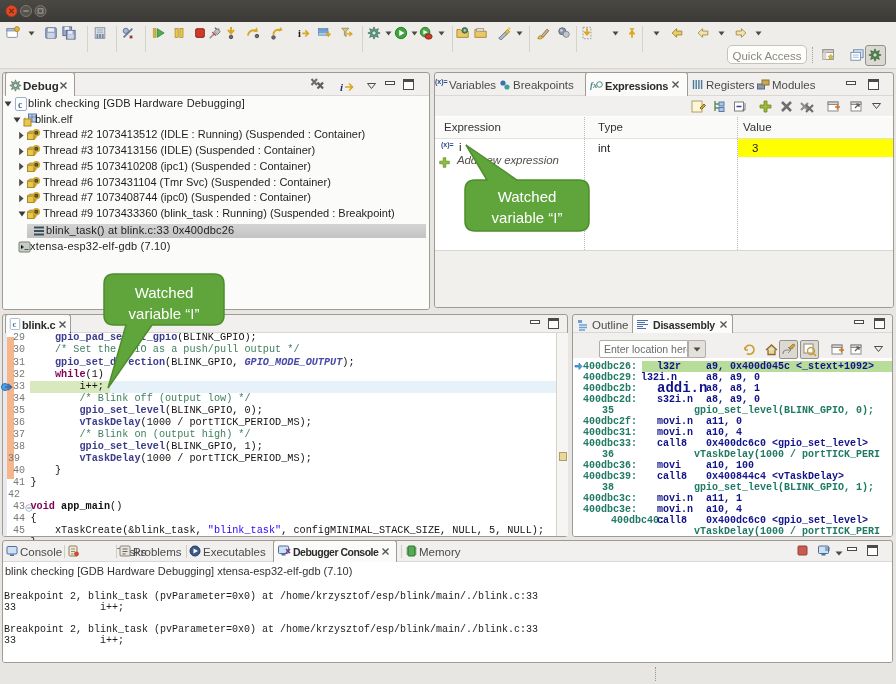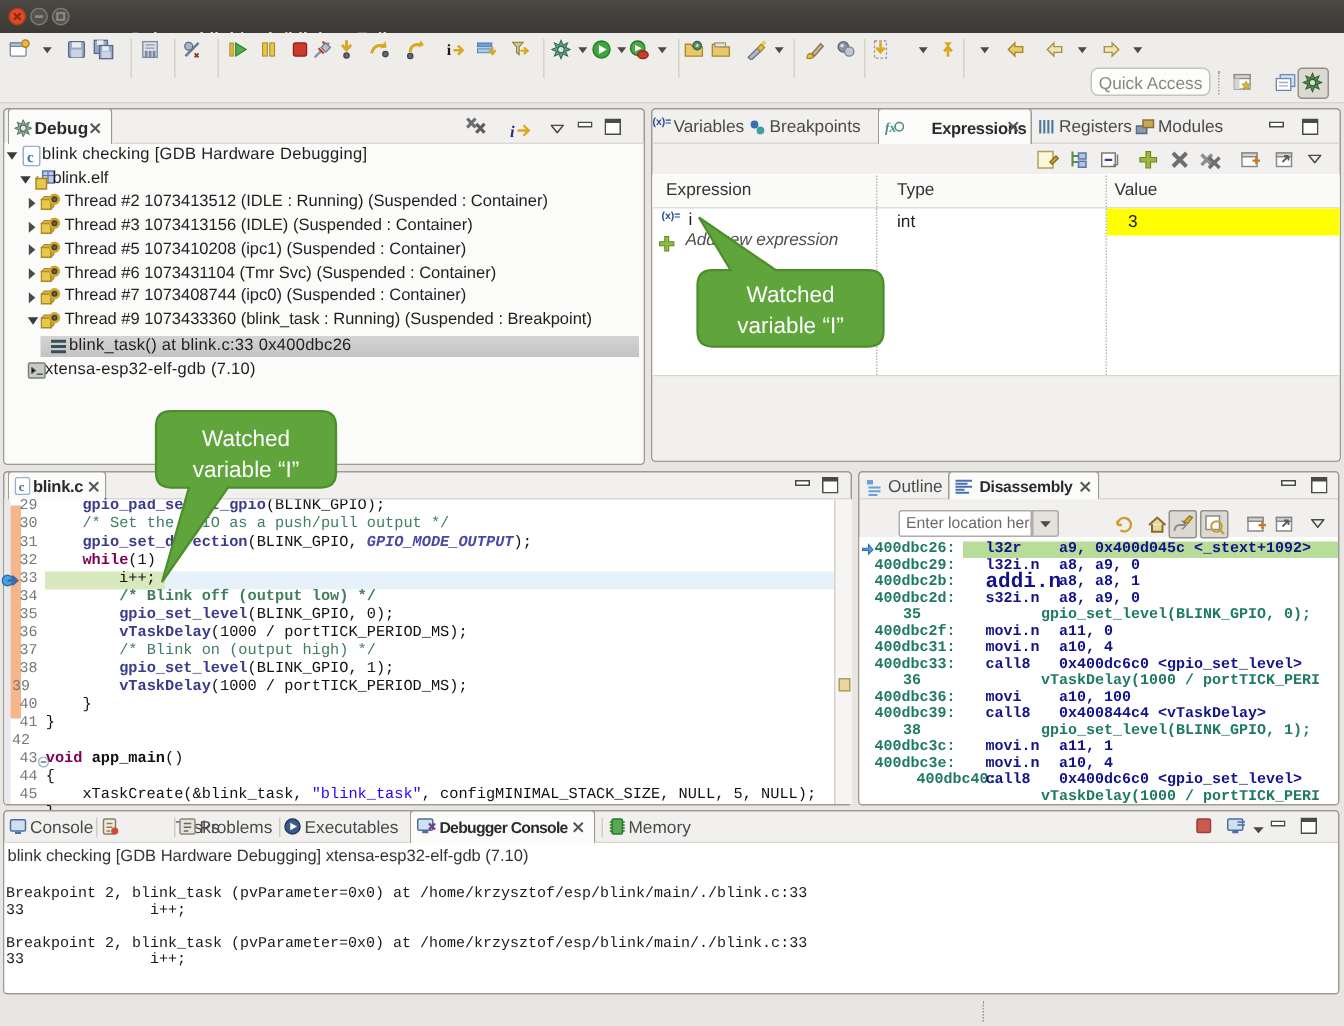--- a/index.html
+++ b/index.html
@@ -345,21 +345,21 @@
 <svg class="ab" style="left:499px;top:79px;" width="12" height="12" viewBox="0 0 12 12">
     <circle cx="4" cy="4" r="2.6" fill="#3a6fae"></circle>
     <circle cx="8" cy="8" r="2.6" fill="#3fa0a0"></circle>
   </svg>
 <div class="ab itabtxt" style="left:513px;top:79px;">Breakpoints</div>
 <div class="tab" style="left:585px;top:72px;width:103px;height:24px;"></div>
 <svg class="ab" style="left:590px;top:79px;" width="13" height="11" viewBox="0 0 13 11">
     <text x="0" y="9" font-size="9" font-style="italic" font-weight="bold" fill="#4a8a8a" font-family="Liberation Serif">fx</text>
     <circle cx="9.5" cy="5.5" r="2.8" fill="none" stroke="#4a8a8a"></circle>
   </svg>
-<div class="ab tabtxt" style="left:605px;top:80px;font-weight:bold;font-size:11px;letter-spacing:-0.2px;margin-left:16px;">Expressions</div>
+<div class="ab tabtxt" style="left:605px;top:80px;font-weight:bold;font-size:11px;letter-spacing:-0.2px;">Expressions</div>
 <div class="ab" style="left:671px;top:80px;">
     <svg width="9" height="9" viewBox="0 0 9 9">
       <path d="M1.5 1.5 L7.5 7.5 M7.5 1.5 L1.5 7.5" stroke="#555" stroke-width="1.4"></path>
     </svg>
   </div>
 <svg class="ab" style="left:692px;top:79px;" width="11" height="11" viewBox="0 0 11 11">
     <path d="M1.5 1 v9 M4.2 1 v9 M6.9 1 v9 M9.6 1 v9" stroke="#4a7a9a" stroke-width="1.4"></path>
   </svg>
 <div class="ab itabtxt" style="left:706px;top:79px;">Registers</div>
 <svg class="ab" style="left:757px;top:79px;" width="13" height="11" viewBox="0 0 13 11">
@@ -474,21 +474,21 @@
   </svg>
 <svg class="ab" style="left:1px;top:380.59999999999997px;" width="13" height="12" viewBox="0 0 13 12">
     <circle cx="4" cy="6" r="3.5" fill="#4aa0e0" stroke="#2a70b0"></circle>
     <path d="M4 6 h6 M7 3 L10.5 6 L7 9" stroke="#3a6aa8" stroke-width="1.6" fill="none"></path>
   </svg>
 <div class="ab mono" style="left:30.5px;top:332.4px;font-size:10.2px;line-height:12px;color:#111;">    <b style="color:#3c3c8c">gpio_pad_select_gpio</b>(BLINK_GPIO);</div>
 <div class="ab mono" style="left:30.5px;top:344.45px;font-size:10.2px;line-height:12px;color:#111;">    <i style="color:#3f7f5f;font-style:normal">/* Set the GPIO as a push/pull output */</i></div>
 <div class="ab mono" style="left:30.5px;top:356.5px;font-size:10.2px;line-height:12px;color:#111;">    <b style="color:#3c3c8c">gpio_set_direction</b>(BLINK_GPIO, <i style="color:#4949a8;font-weight:bold">GPIO_MODE_OUTPUT</i>);</div>
 <div class="ab mono" style="left:30.5px;top:368.54999999999995px;font-size:10.2px;line-height:12px;color:#111;">    <b style="color:#7f0055">while</b>(1)</div>
 <div class="ab mono" style="left:30.5px;top:380.59999999999997px;font-size:10.2px;line-height:12px;color:#111;">        i++;</div>
-<div class="ab mono" style="left:30.5px;top:392.65px;font-size:10.2px;line-height:12px;color:#111;font-weight:bold;">        <i style="color:#3f7f5f;font-style:normal">/* Blink off (output low) */</i></div>
+<div class="ab mono" style="left:30.5px;top:392.65px;font-size:10.2px;line-height:12px;color:#111;">        <i style="color:#3f7f5f;font-style:normal">/* Blink off (output low) */</i></div>
 <div class="ab mono" style="left:30.5px;top:404.7px;font-size:10.2px;line-height:12px;color:#111;">        <b style="color:#3c3c8c">gpio_set_level</b>(BLINK_GPIO, 0);</div>
 <div class="ab mono" style="left:30.5px;top:416.75px;font-size:10.2px;line-height:12px;color:#111;">        <b style="color:#3c3c8c">vTaskDelay</b>(1000 / portTICK_PERIOD_MS);</div>
 <div class="ab mono" style="left:30.5px;top:428.79999999999995px;font-size:10.2px;line-height:12px;color:#111;">        <i style="color:#3f7f5f;font-style:normal">/* Blink on (output high) */</i></div>
 <div class="ab mono" style="left:30.5px;top:440.84999999999997px;font-size:10.2px;line-height:12px;color:#111;">        <b style="color:#3c3c8c">gpio_set_level</b>(BLINK_GPIO, 1);</div>
 <div class="ab mono" style="left:30.5px;top:452.9px;font-size:10.2px;line-height:12px;color:#111;">        <b style="color:#3c3c8c">vTaskDelay</b>(1000 / portTICK_PERIOD_MS);</div>
 <div class="ab mono" style="left:30.5px;top:464.95px;font-size:10.2px;line-height:12px;color:#111;">    }</div>
 <div class="ab mono" style="left:30.5px;top:477.0px;font-size:10.2px;line-height:12px;color:#111;">}</div>
 <div class="ab mono" style="left:30.5px;top:489.04999999999995px;font-size:10.2px;line-height:12px;color:#111;"></div>
 <div class="ab mono" style="left:30.5px;top:501.1px;font-size:10.2px;line-height:12px;color:#111;"><b style="color:#7f0055">void</b> <b>app_main</b>()</div>
 <div class="ab mono" style="left:30.5px;top:513.15px;font-size:10.2px;line-height:12px;color:#111;">{</div>
@@ -561,21 +561,21 @@
   </svg>
 <div class="ab" style="left:573px;top:358px;width:319px;height:178px;overflow:hidden;">
 <div class="ab" style="left:69px;top:2.6000000000000227px;width:250px;height:11px;background:#b8dd9b;"></div>
 <svg class="ab" style="left:1px;top:3.6000000000000227px;" width="9" height="9" viewBox="0 0 9 9">
       <path d="M1 3.5 h4 v-2.5 L8 4.5 L5 7.5 v-2.5 h-4 z" fill="#4aa0e0" stroke="#2a70b0" stroke-width="0.7"></path>
     </svg>
 <div class="ab mono" style="left:10px;top:2.6000000000000227px;font-size:10px;line-height:11px;color:#1f7a63;font-weight:bold;">400dbc26:</div>
 <div class="ab mono" style="left:84px;top:2.6000000000000227px;font-size:10px;line-height:11px;color:#12128a;font-weight:bold;">l32r</div>
 <div class="ab mono" style="left:133px;top:2.6000000000000227px;font-size:10px;line-height:11px;color:#12128a;font-weight:bold;">a9, 0x400d045c &lt;_stext+1092&gt;</div>
 <div class="ab mono" style="left:10px;top:13.650000000000034px;font-size:10px;line-height:11px;color:#1f7a63;font-weight:bold;">400dbc29:</div>
-<div class="ab mono" style="left:84px;top:13.650000000000034px;font-size:10px;line-height:11px;color:#12128a;font-weight:bold;">l32i.n</div>
+<div class="ab mono" style="left:68px;top:13.650000000000034px;font-size:10px;line-height:11px;color:#12128a;font-weight:bold;">l32i.n</div>
 <div class="ab mono" style="left:133px;top:13.650000000000034px;font-size:10px;line-height:11px;color:#12128a;font-weight:bold;">a8, a9, 0</div>
 <div class="ab mono" style="left:10px;top:24.700000000000045px;font-size:10px;line-height:11px;color:#1f7a63;font-weight:bold;">400dbc2b:</div>
 <div class="ab mono" style="left:84px;top:24.700000000000045px;font-size:14px;line-height:11px;color:#12128a;font-weight:bold;">addi.n</div>
 <div class="ab mono" style="left:133px;top:24.700000000000045px;font-size:10px;line-height:11px;color:#12128a;font-weight:bold;">a8, a8, 1</div>
 <div class="ab mono" style="left:10px;top:35.75px;font-size:10px;line-height:11px;color:#1f7a63;font-weight:bold;">400dbc2d:</div>
 <div class="ab mono" style="left:84px;top:35.75px;font-size:10px;line-height:11px;color:#12128a;font-weight:bold;">s32i.n</div>
 <div class="ab mono" style="left:133px;top:35.75px;font-size:10px;line-height:11px;color:#12128a;font-weight:bold;">a8, a9, 0</div>
 <div class="ab mono" style="left:29px;top:46.80000000000001px;font-size:10px;line-height:11px;color:#1f7a63;font-weight:bold;">35</div>
 <div class="ab mono" style="left:121px;top:46.80000000000001px;font-size:10px;line-height:11px;color:#1f7a63;font-weight:bold;">gpio_set_level(BLINK_GPIO, 0);</div>
 <div class="ab mono" style="left:10px;top:57.85000000000002px;font-size:10px;line-height:11px;color:#1f7a63;font-weight:bold;">400dbc2f:</div>

